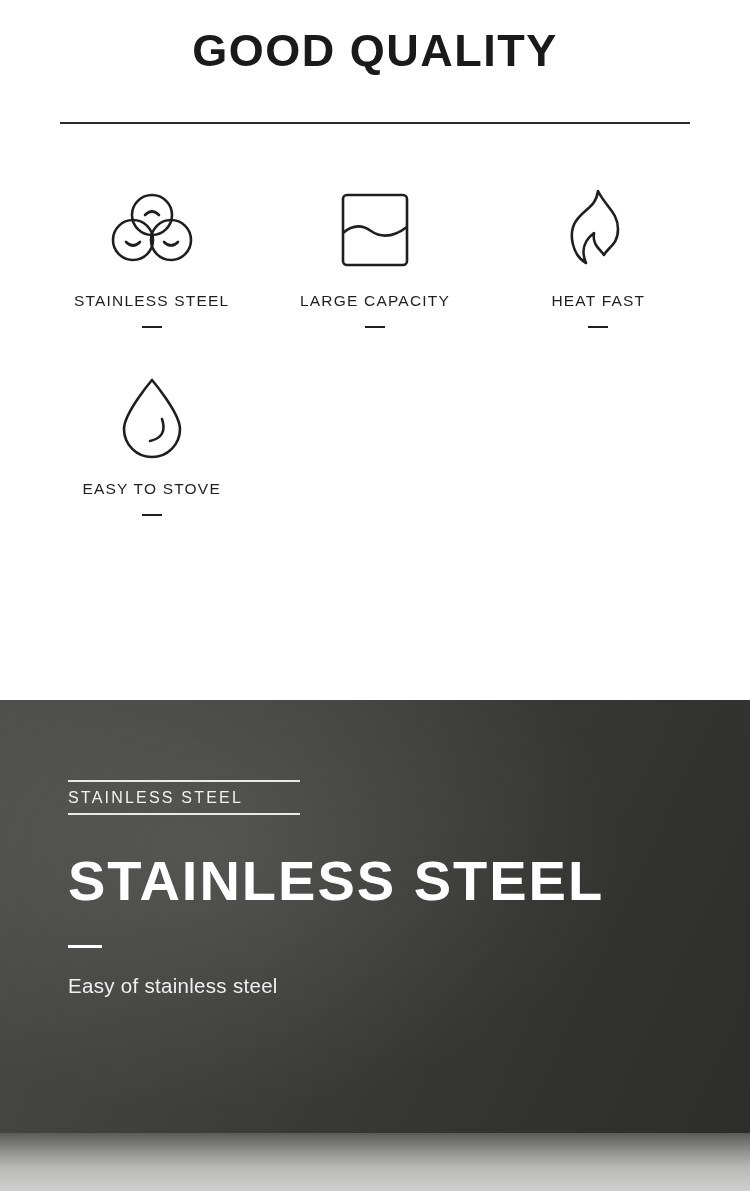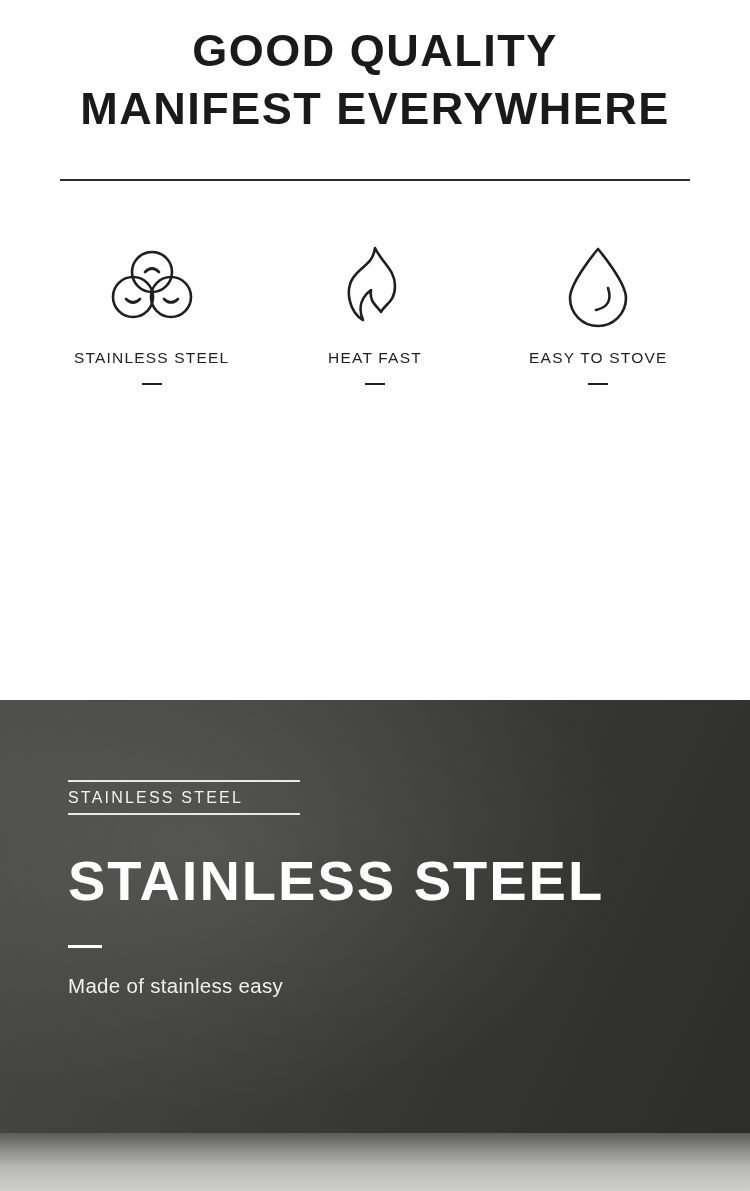--- a/index.html
+++ b/index.html
@@ -150,21 +150,20 @@
 </style>
 </head>
 <body>
 
 <div class="page">
 
   <div class="top-section">
 
     <div class="headline">
       <span class="line1">GOOD QUALITY</span>
-      <span class="line2">MANIFEST EVERYWHERE</span>
     </div>
 
     <div class="divider-rule"></div>
 
     <div class="features-grid">
 
       <div class="feature">
         <div class="feature-icon">
           <svg width="88" height="80" viewBox="0 0 88 80" fill="none" stroke="#1f1f1f" stroke-width="2.6">
             <circle cx="44" cy="25" r="20"></circle>
@@ -172,20 +171,30 @@
             <circle cx="63" cy="50" r="20"></circle>
             <path d="M37 25 q7 -7 14 0" stroke-linecap="round"></path>
             <path d="M18 52 q7 7 14 0" stroke-linecap="round"></path>
             <path d="M56 52 q7 7 14 0" stroke-linecap="round"></path>
           </svg>
         </div>
         <div class="feature-label">STAINLESS STEEL</div>
         <div class="feature-dash"></div>
       </div>
 
+      <div class="feature">
+        <div class="feature-icon">
+          <svg width="76" height="82" viewBox="0 0 76 82" fill="none" stroke="#1f1f1f" stroke-width="2.6">
+            <path d="M10 6 h56 a4 4 0 0 1 4 4 v62 a4 4 0 0 1 -4 4 h-56 a4 4 0 0 1 -4 -4 v-62 a4 4 0 0 1 4 -4 z"></path>
+            <path d="M6 44 q14 -12 28 -2 q16 11 36 -4"></path>
+          </svg>
+        </div>
+        <div class="feature-label">LARGE CAPACITY</div>
+        <div class="feature-dash"></div>
+      </div>
 
       <div class="feature">
         <div class="feature-icon">
           <svg width="74" height="86" viewBox="0 0 74 86" fill="none" stroke="#1f1f1f" stroke-width="2.6">
             <path d="M37 4 c-2 16 -14 18 -22 30 c-8 12 -4 34 10 42 c-6 -14 0 -24 8 -30 c-2 12 6 16 10 22 c4 -8 14 -10 14 -26 c0 -16 -12 -22 -20 -38 z" stroke-linejoin="round"></path>
           </svg>
         </div>
         <div class="feature-label">HEAT FAST</div>
         <div class="feature-dash"></div>
       </div>
@@ -206,17 +215,17 @@
     </div>
   </div>
 
   <div class="dark-section">
     <div class="eyebrow">STAINLESS STEEL</div>
     <div class="dark-title">
       <span>STAINLESS STEEL</span>
     </div>
     <div class="short-rule"></div>
     <div class="dark-sub">
-      <span>Made of stainless easy</span>
+      <span>Easy of stainless steel</span>
     </div>
   </div>
 
 </div>
 
 </body></html>

